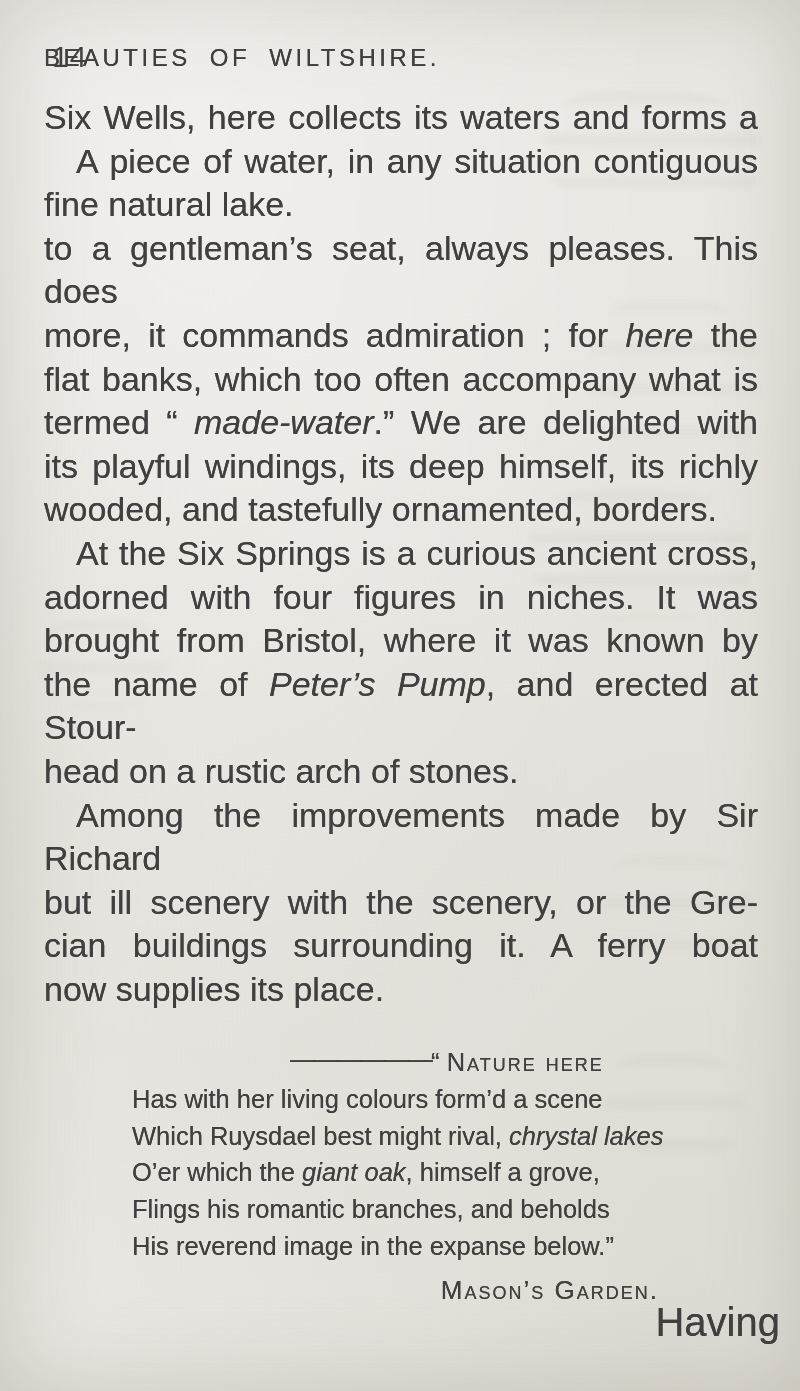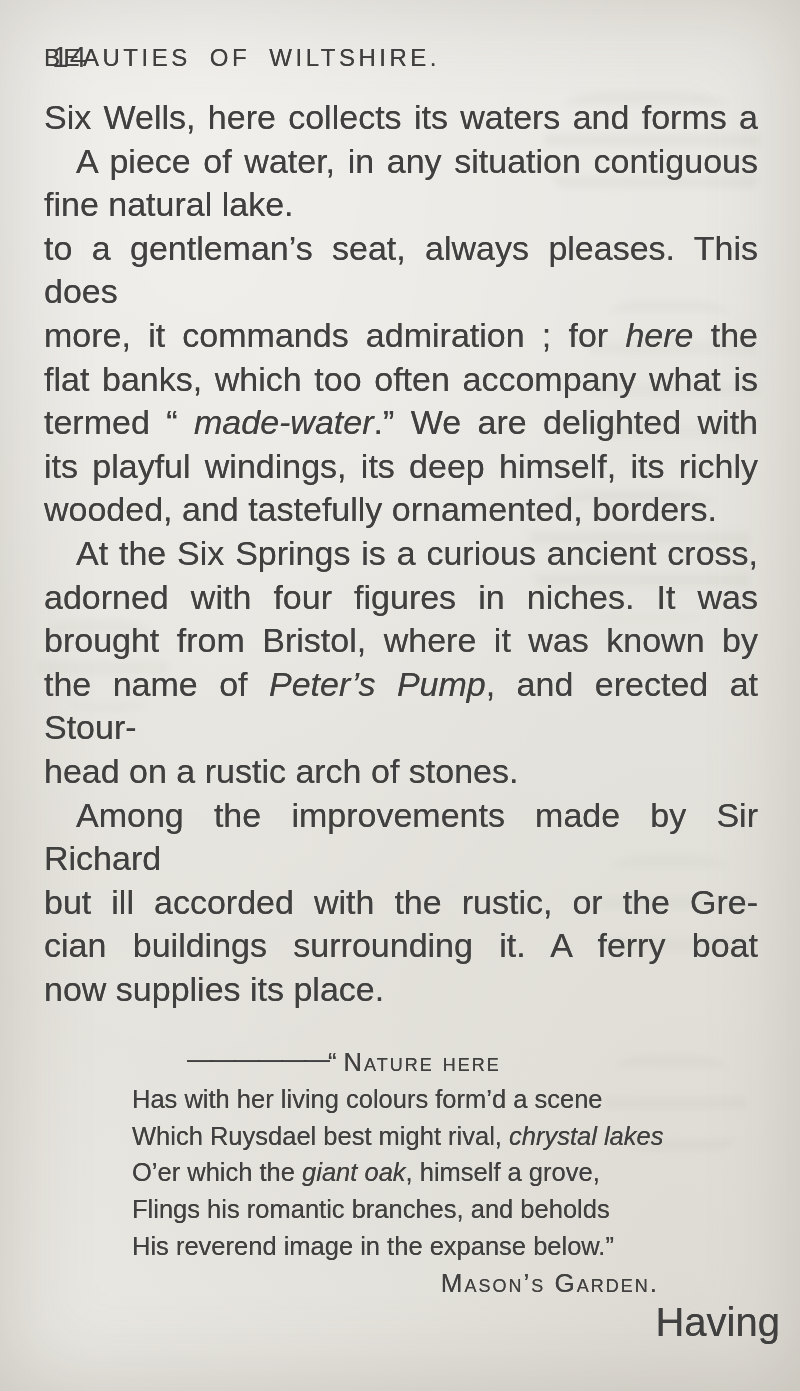--- a/index.html
+++ b/index.html
@@ -68,25 +68,26 @@
   .line.indent { text-indent: 32px; }
   .it { font-style: italic; }
 
   .quote-block {
     position: absolute;
     left: 132px; top: 1044px; width: 575px;
     font-size: 25.5px;
     line-height: 36.8px;
     text-shadow: 0 0 0.5px rgba(38,34,29,0.75);
   }
-  .quote-lead { padding-left: 55px; white-space: nowrap; }
+  .quote-lead { padding-left: 55px; white-space: nowrap; text-align: center; }
   .quote-dash { letter-spacing: -2px; position: relative; top: -3px; }
   .sc { font-variant: small-caps; letter-spacing: 2px; }
   .quote-lines .line { white-space: nowrap; }
   .attribution {
+    margin-top: 7px;
     text-align: right;
     padding-right: 48px;
     font-size: 26px;
   }
   .catchword {
     position: absolute;
     right: 20px; top: 1300px;
     font-size: 40px;
     text-shadow: 0 0 0.6px rgba(38,34,29,0.8);
   }
@@ -117,21 +118,21 @@
       <div class="line"><span>flat banks, which too often accompany what is</span></div>
       <div class="line"><span>termed “ </span><span class="it">made-water</span><span>.” We are delighted with</span></div>
       <div class="line"><span>its playful windings, its deep himself, its richly</span></div>
       <div class="line last"><span>wooded, and tastefully ornamented, borders.</span></div>
       <div class="line indent"><span>At the Six Springs is a curious ancient cross,</span></div>
       <div class="line"><span>adorned with four figures in niches. It was</span></div>
       <div class="line"><span>brought from Bristol, where it was known by</span></div>
       <div class="line"><span>the name of </span><span class="it">Peter’s Pump</span><span>, and erected at Stour-</span></div>
       <div class="line last"><span>head on a rustic arch of stones.</span></div>
       <div class="line indent"><span>Among the improvements made by Sir Richard</span></div>
-      <div class="line"><span>but ill accorded with the rustic, or the Gre-</span></div>
+      <div class="line"><span>but ill scenery with the scenery, or the Gre-</span></div>
       <div class="line"><span>cian buildings surrounding it. A ferry boat</span></div>
       <div class="line last"><span>now supplies its place.</span></div>
     </main>
 
   <section class="quote-block">
     <div class="quote-lead">
       <span class="quote-dash">——————</span><span>“ </span><span class="sc">Nature here</span>
     </div>
     <div class="quote-lines" id="quote-lines">
         <div class="line"><span>Has with her living colours form’d a scene</span></div>

